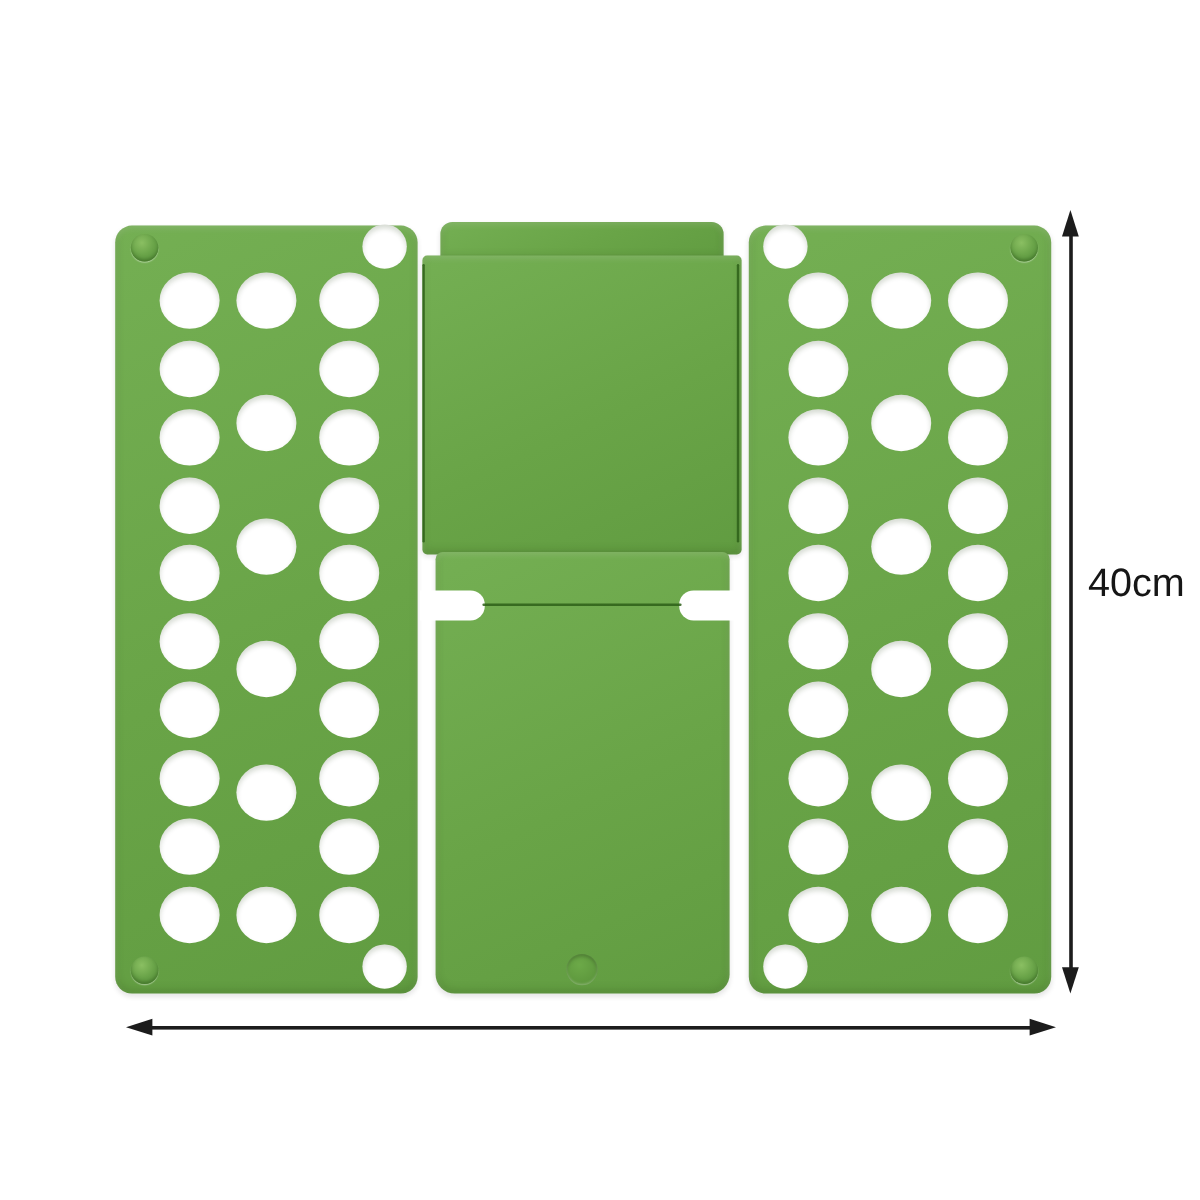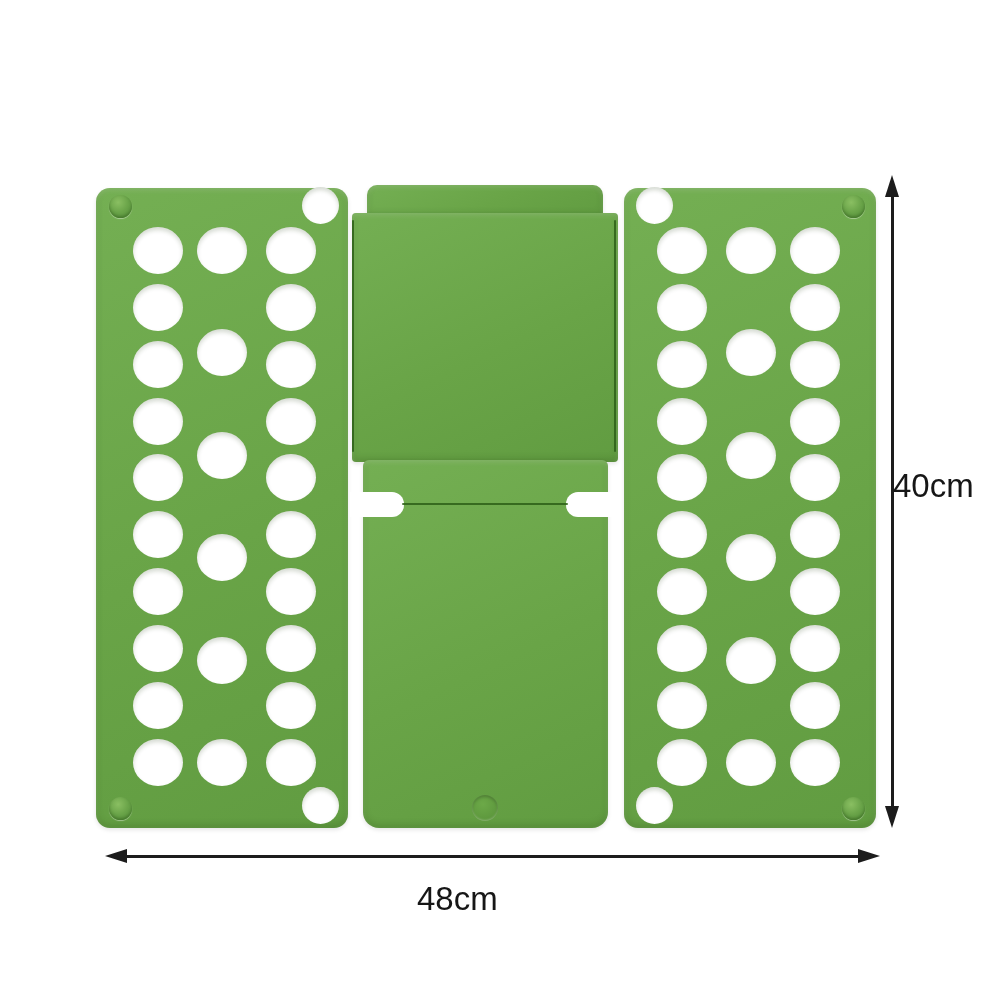--- a/index.html
+++ b/index.html
@@ -30,21 +30,21 @@
     background:radial-gradient(circle at 42% 35%,#6ca948 0%,#5c963c 78%);
     box-shadow:inset 0 2px 3px rgba(0,0,0,.20),inset 0 -1px 2px rgba(255,255,255,.28);
   }
   .dim-line{position:absolute;background:#1c1c1c;}
   .ah{position:absolute;width:0;height:0;}
   .ah-up{border-left:7px solid transparent;border-right:7px solid transparent;border-bottom:22px solid #1c1c1c;}
   .ah-down{border-left:7px solid transparent;border-right:7px solid transparent;border-top:22px solid #1c1c1c;}
   .ah-left{border-top:7px solid transparent;border-bottom:7px solid transparent;border-right:22px solid #1c1c1c;}
   .ah-right{border-top:7px solid transparent;border-bottom:7px solid transparent;border-left:22px solid #1c1c1c;}
   .dim-label{
-    position:absolute;display:block;text-align:left;
+    position:absolute;display:block;text-align:center;
     font-size:33px;line-height:42px;color:#161616;letter-spacing:0px;
   }
 </style>
 </head>
 <body>
 
 <div id="stage">
 
   <div class="panel" style="left: 96px; top: 188px; width: 252px; height: 640px; border-radius: 14px;"></div>
 
@@ -67,21 +67,20 @@
   <div class="seam" style="left: 402px; top: 503px; width: 166px; height: 2px;"></div>
 
   <div class="dim-line" style="left: 891px; top: 195px; width: 3px; height: 612px;"></div>
   <div class="ah ah-up" style="left: 885px; top: 175px;"></div>
   <div class="ah ah-down" style="left: 885px; top: 806px;"></div>
   <span class="dim-label" style="left: 893px; top: 465px; width: 108px; height: 42px;">40cm</span>
 
   <div class="dim-line" style="left: 123px; top: 855px; width: 736px; height: 3px;"></div>
   <div class="ah ah-left" style="left: 105px; top: 849px;"></div>
   <div class="ah ah-right" style="left: 858px; top: 849px;"></div>
-  <span class="dim-label" style="left: 417px; top: 878px; width: 150px; height: 42px;">48cm</span>
 
 <div class="hole" style="left: 133px; top: 226.5px; width: 50px; height: 47px;"></div>
     <div class="hole" style="left: 133px; top: 283.5px; width: 50px; height: 47px;"></div>
     <div class="hole" style="left: 133px; top: 340.5px; width: 50px; height: 47px;"></div>
     <div class="hole" style="left: 133px; top: 397.5px; width: 50px; height: 47px;"></div>
     <div class="hole" style="left: 133px; top: 453.5px; width: 50px; height: 47px;"></div>
     <div class="hole" style="left: 133px; top: 510.5px; width: 50px; height: 47px;"></div>
     <div class="hole" style="left: 133px; top: 567.5px; width: 50px; height: 47px;"></div>
     <div class="hole" style="left: 133px; top: 624.5px; width: 50px; height: 47px;"></div>
     <div class="hole" style="left: 133px; top: 681.5px; width: 50px; height: 47px;"></div>

